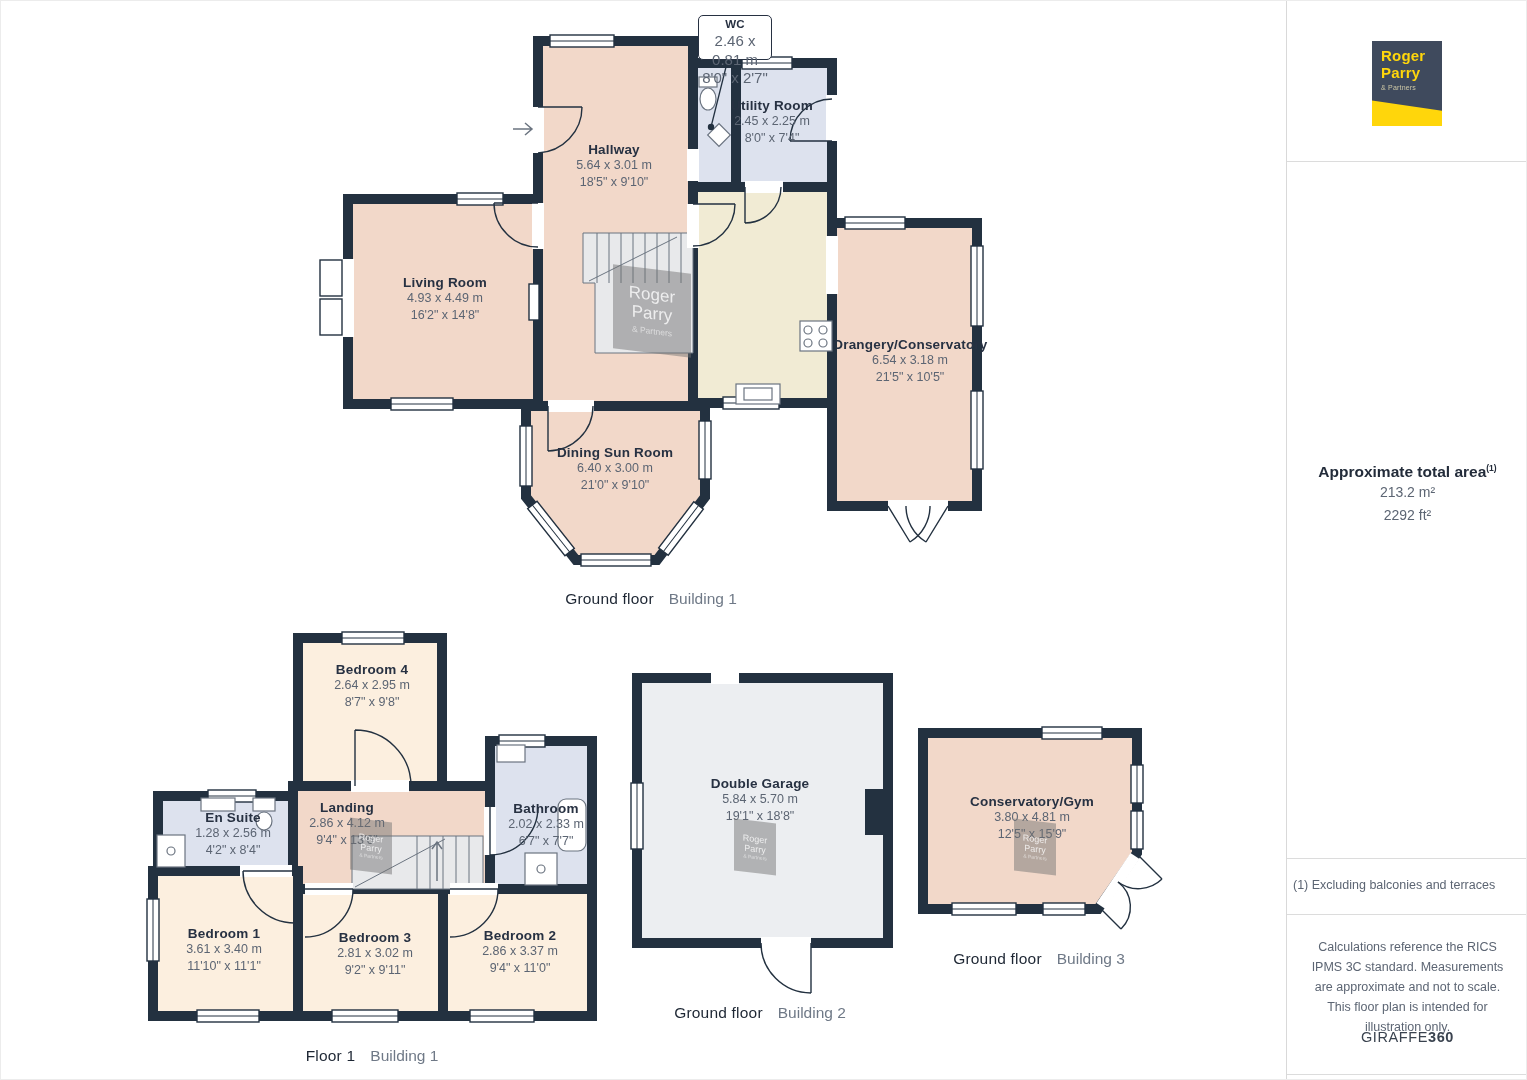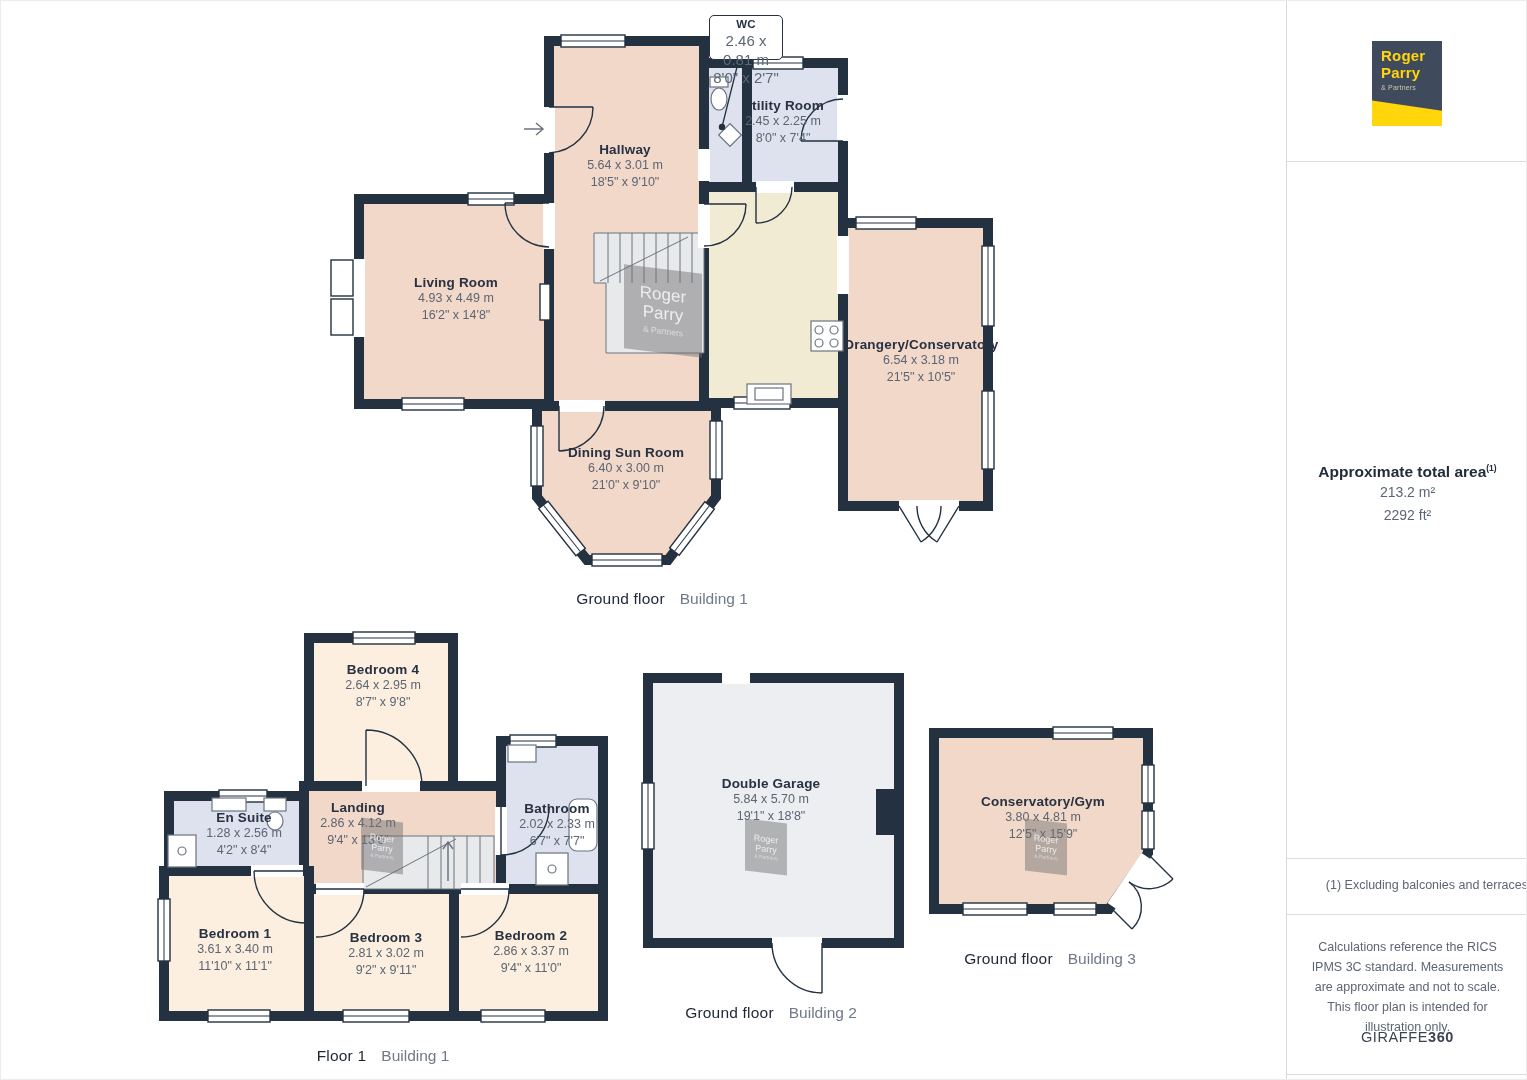--- a/index.html
+++ b/index.html
@@ -4,21 +4,21 @@
 <style>
   :root{
     --wall:#233140; --room-pink:#f2d8c9; --room-cream:#fcefdf; --room-kitchen:#f1ebd4;
     --room-wet:#dde2ee; --room-garage:#eceef1; --stair-grey:#e8e9eb;
     --brand-navy:#3f4a5d; --brand-yellow:#ffd60b;
     --text-dark:#273142; --text-grey:#5c6573; --caption-grey:#6f7987; --divider:#dcdcdc;
   }
   *{margin:0;padding:0;box-sizing:border-box}
   body{font-family:"Liberation Sans",sans-serif;background:#fff}
   .canvas{position:relative;width:1527px;height:1080px;background:#fff;border:1px solid #ececec;overflow:hidden}
-  .plan-area{position:absolute;left:15px;top:0;width:1285px;height:1080px}
+  .plan-area{position:absolute;left:4px;top:0;width:1285px;height:1080px}
   .plan-svg{position:absolute;left:0;top:0}
 
   
   .rm{stroke:var(--wall);stroke-width:10;stroke-linejoin:miter}
   .pink{fill:var(--room-pink)} .cream{fill:var(--room-cream)} .kitchen{fill:var(--room-kitchen)}
   .wet{fill:var(--room-wet)} .garage{fill:var(--room-garage)}
   .stairs{fill:var(--stair-grey);stroke:#6b7480;stroke-width:1}
   .tread{stroke:#6b7480;stroke-width:1}
   .win{fill:#fff;stroke:var(--wall);stroke-width:1.4}
   .winline{stroke:var(--wall);stroke-width:1;fill:none}
@@ -61,21 +61,21 @@
   .logo{position:absolute;left:85px;top:40px;width:70px;height:85px;background:var(--brand-yellow)}
   .logo-navy{position:absolute;left:0;top:0;width:70px;height:85px;background:var(--brand-navy);
     clip-path:polygon(0 0,100% 0,100% 82%,0 70%);padding:7px 0 0 9px}
   .logo-l1,.logo-l2{color:var(--brand-yellow);font-size:15px;font-weight:bold;line-height:1.12;letter-spacing:.2px}
   .logo-l3{color:#cdc7a6;font-size:7px;margin-top:2px;letter-spacing:.2px}
   .area-block{position:absolute;top:462px;left:0;right:0;text-align:center}
   .area-title{font-size:15.5px;font-weight:bold;color:#232c3a}
   .area-title sup{font-size:8.5px}
   .area-val{font-size:14px;color:var(--text-grey);line-height:23px}
   .area-val:first-of-type{margin-top:7px}
-  .footnote{position:absolute;top:877px;left:12px;right:0;text-align:right;font-size:12.5px;color:var(--text-grey)}
+  .footnote{position:absolute;top:877px;left:6px;right:0;text-align:left;font-size:12.5px;color:var(--text-grey)}
   .disclaimer{position:absolute;top:936px;left:16px;right:16px;text-align:center;font-size:12.5px;color:var(--text-grey);line-height:1.6}
   .brand-line{position:absolute;top:1028px;left:0;right:0;text-align:center;font-size:14.5px;color:#3a434f;letter-spacing:.6px}
   .brand-line b{font-weight:bold}
 </style>
 </head>
 <body>
 
 <div class="canvas">
   <div class="plan-area">
 

